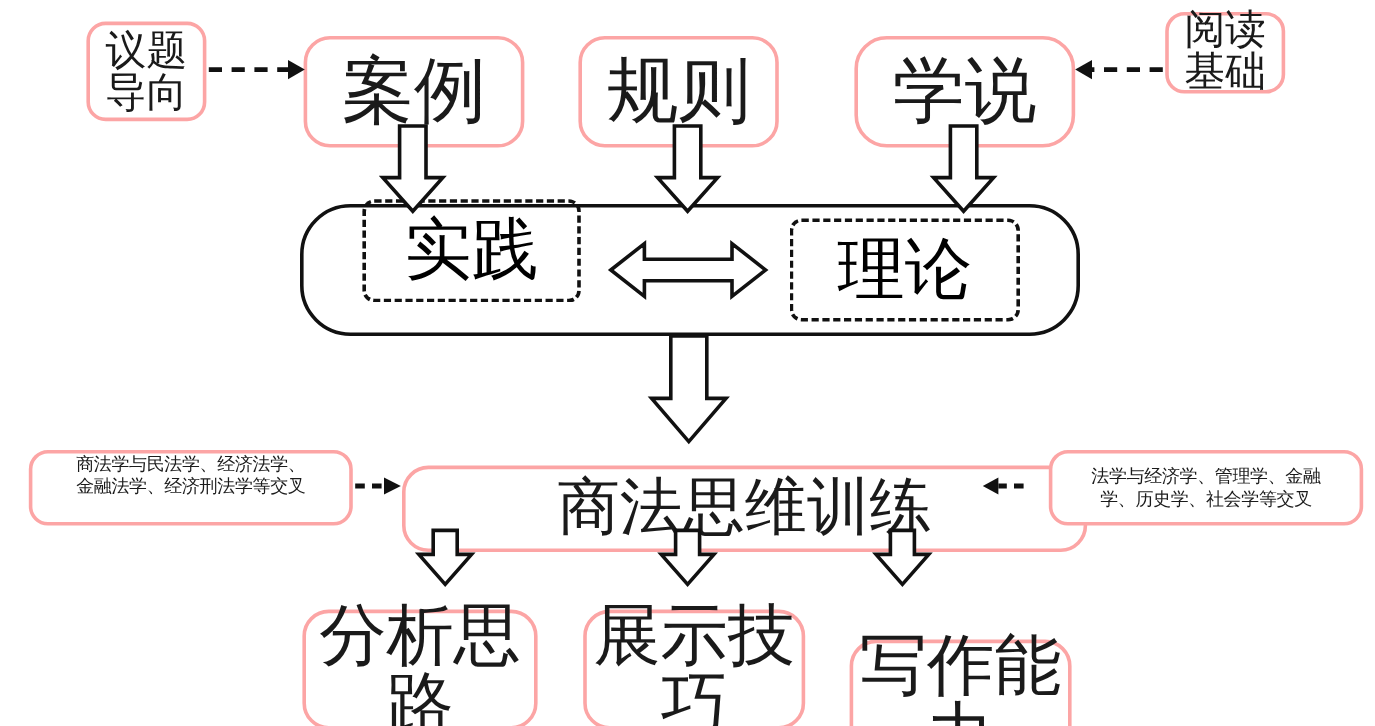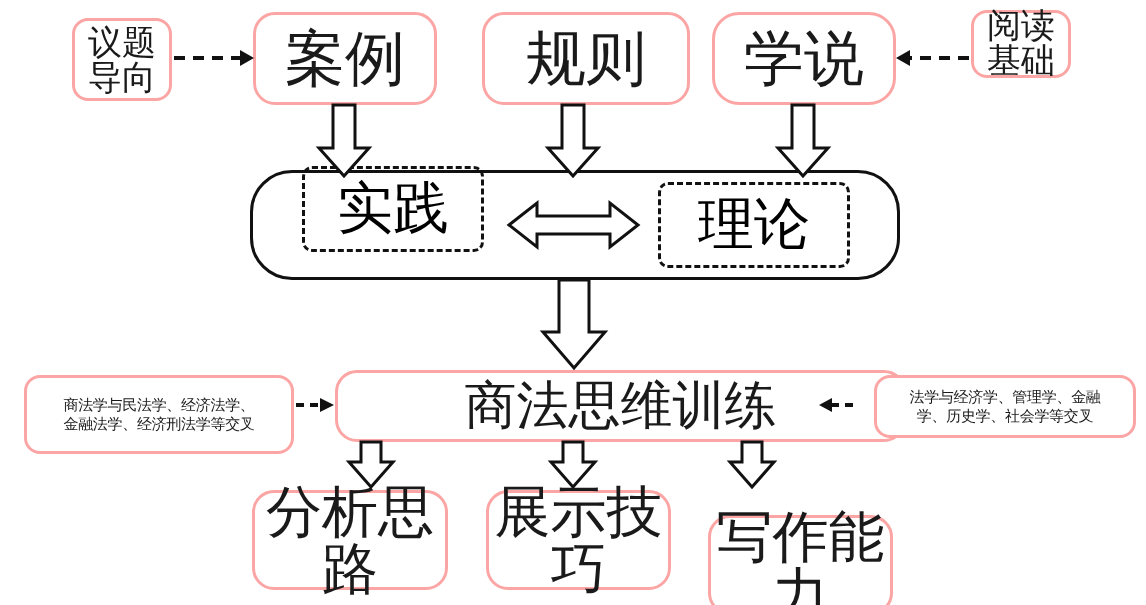--- a/index.html
+++ b/index.html
@@ -30,21 +30,21 @@
     text-align: center;
     color: #1a1a1a;
     line-height: 1.02;
     z-index: 3;
   }
   .node .label {
     display: block;
     white-space: pre-line;
   }
   .r-md { border-radius: 16px; }
-  .r-lg { border-radius: 22px; }
+  .r-lg { border-radius: 22px; margin-top: 18px; }
 
   
   .t-small  { font-size: 15px; line-height: 1.25; letter-spacing: -0.3px; }
   .t-mid    { font-size: 34px; }
   .t-big    { font-size: 52px; }
   .t-xbig   { font-size: 56px; }
   .t-huge   { font-size: 60px; }
 
   
   .dashdot {
@@ -109,21 +109,21 @@
 
   <div class="node r-md t-mid" style="left:72px; top:18px; width:100px; height:83px;">
     <span class="label">议题
 导向</span>
   </div>
 
   <div class="node r-lg t-huge" style="left:253px; top:12px; width:184px; height:93px;">
     <span class="label">案例</span>
   </div>
 
-  <div class="node r-lg t-huge" style="left:482px; top:12px; width:208px; height:93px;">
+  <div class="node r-lg t-huge" style="left:482px; top:12px; width:167px; height:93px;">
     <span class="label">规则</span>
   </div>
 
   <div class="node r-lg t-huge" style="left:712px; top:12px; width:184px; height:93px;border-radius:27px;">
     <span class="label">学说</span>
   </div>
 
   <div class="node r-md t-mid" style="left:971px; top:10px; width:100px; height:68px;font-family:Liberation Serif, serif;">
     <span class="label">阅读
 基础</span>
@@ -132,21 +132,21 @@
   <div class="container-node" style="left:250px; top:170px; width:650px; height:110px;"></div>
 
   <div class="dashdot t-xbig" style="left:302px; top:166px; width:182px; height:86px;">
     <span class="label">实践</span>
   </div>
 
   <div class="dashdot t-xbig" style="left:658px; top:182px; width:192px; height:86px;">
     <span class="label">理论</span>
   </div>
 
-  <div class="node r-md t-small" style="left:24px; top:375px; width:270px; height:79px; padding:20px 8px;">
+  <div class="node r-md t-small" style="left:24px; top:375px; width:270px; height:63px; padding:20px 8px;align-items:flex-end;">
     <span class="label">商法学与民法学、经济法学、
 金融法学、经济刑法学等交叉</span>
   </div>
 
   <div class="node r-lg t-big" style="left:335px; top:370px; width:571px; height:72px;">
     <span class="label">商法思维训练</span>
   </div>
 
   <div class="node r-md t-small" style="left:874px; top:375px; width:262px; height:63px; padding:4px 8px;">
     <span class="label">法学与经济学、管理学、金融

